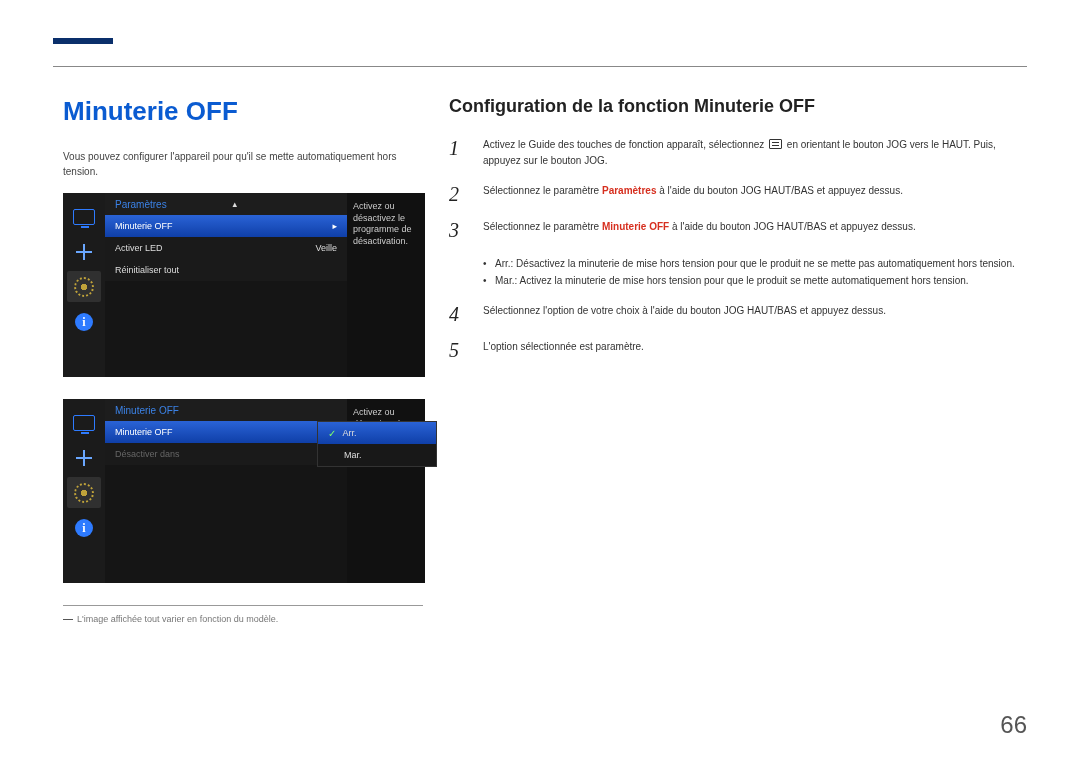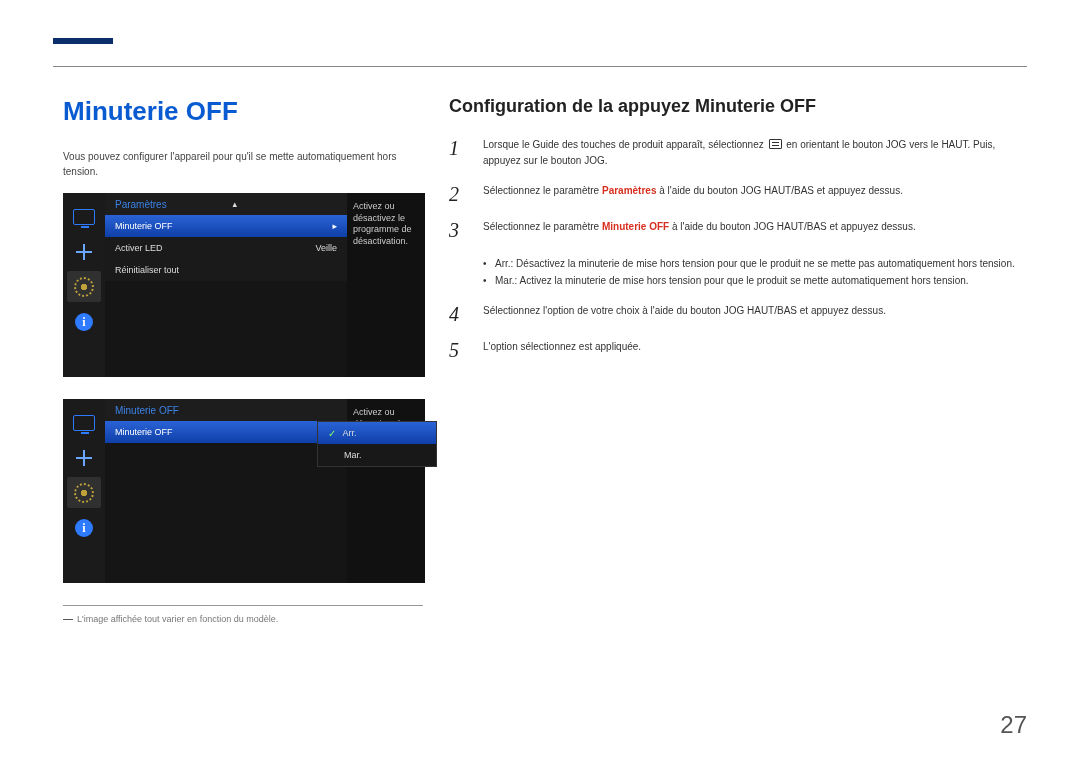--- a/index.html
+++ b/index.html
@@ -275,20 +275,23 @@
             <span class="ic ic-info">i</span>
           </div>
       </div>
       <div class="osd-main">
         <div class="osd-title-row">
           <span class="osd-title">Minuterie OFF</span>
         </div>
         <div class="osd-row selected">
           <span>Minuterie OFF</span>
         </div>
+        <div class="osd-row">
+          <span class="disabled">Désactiver dans</span>
+        </div>
       </div>
       <div class="submenu-panel" style="top:22px;">
         <div class="sub-row selected">
           <span class="check">✓</span>
           <span>Arr.</span>
         </div>
         <div class="sub-row">
           <span style="width:10px"></span>
           <span>Mar.</span>
         </div>
@@ -296,27 +299,27 @@
       <div class="osd-desc">Activez ou désactivez le programme de désactivation.</div>
     </div>
 
     <div class="hr-short"></div>
     <p class="footnote">
       <span class="footnote-dash"></span><span>L'image affichée tout varier en fonction du modèle.</span>
     </p>
   </div>
 
   <div class="right-col">
-    <h2 class="subheading">Configuration de la appuyez Minuterie OFF</h2>
+    <h2 class="subheading">Configuration de la fonction Minuterie OFF</h2>
 
     <div class="steps">
       <div class="step">
         <div class="step-num">1</div>
         <div class="step-body">
-          <span>Lorsque le Guide des touches de produit apparaît, sélectionnez </span><span class="menu-icon-inline"></span><span> en orientant le bouton JOG vers le HAUT. Puis, appuyez sur le bouton JOG.</span>
+          <span>Activez le Guide des touches de fonction apparaît, sélectionnez </span><span class="menu-icon-inline"></span><span> en orientant le bouton JOG vers le HAUT. Puis, appuyez sur le bouton JOG.</span>
         </div>
       </div>
 
       <div class="step">
         <div class="step-num">2</div>
         <div class="step-body">
           <span>Sélectionnez le paramètre </span><span class="em-red">Paramètres</span><span> à l'aide du bouton JOG HAUT/BAS et appuyez dessus.</span>
         </div>
       </div>
 
@@ -338,19 +341,19 @@
         </div>
       </div>
 
       <div class="step">
         <div class="step-num">4</div>
         <div class="step-body">Sélectionnez l'option de votre choix à l'aide du bouton JOG HAUT/BAS et appuyez dessus.</div>
       </div>
 
       <div class="step">
         <div class="step-num">5</div>
-        <div class="step-body">L'option sélectionnez est appliquée.</div>
+        <div class="step-body">L'option sélectionnée est paramètre.</div>
       </div>
     </div>
   </div>
 </div>
 
-<div class="page-number">27</div>
+<div class="page-number">66</div>
 
 </body></html>

